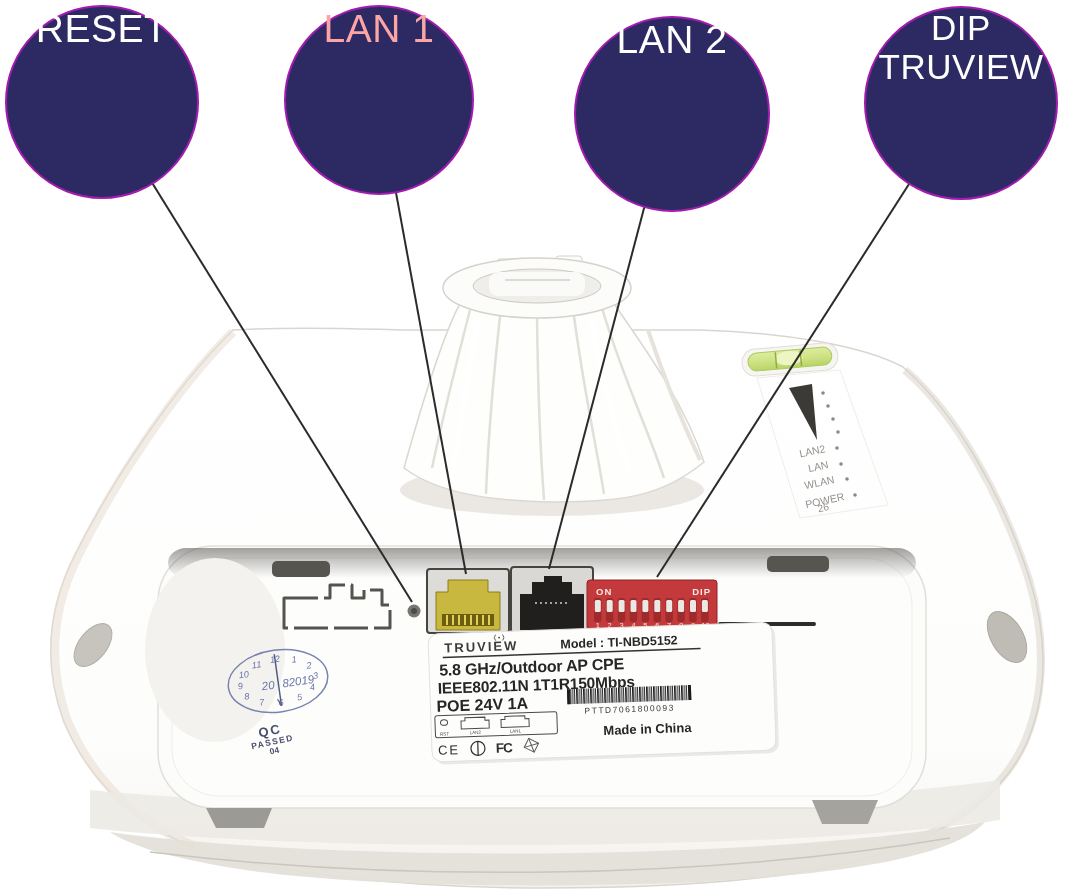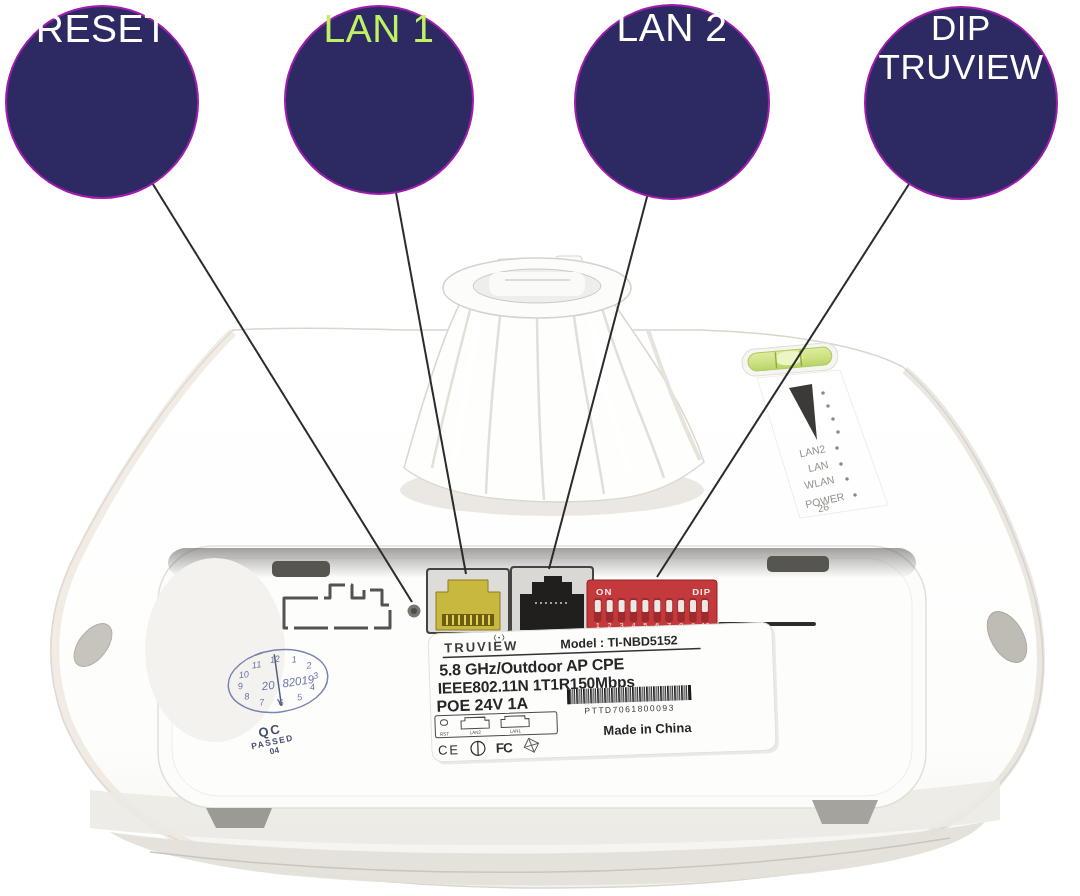--- a/index.html
+++ b/index.html
@@ -286,24 +286,24 @@
     <line x1="102" y1="102" x2="412" y2="602"></line>
     <line x1="379" y1="100" x2="466" y2="574"></line>
     <line x1="672" y1="102" x2="549" y2="569"></line>
     <line x1="961" y1="103" x2="657" y2="577"></line>
   </g>
 </svg>
 
 <div class="callout" style="left: 5px; top: 5px; width: 194px; height: 194px; background: rgb(45, 42, 99); color: rgb(255, 255, 255);">
   <div class="l1">RESET</div>
 </div>
-<div class="callout" style="left: 284px; top: 5px; width: 190px; height: 190px; background: rgb(45, 42, 99); color: #bef264;">
+<div class="callout" style="left: 284px; top: 5px; width: 190px; height: 190px; background: rgb(45, 42, 99); color: #fca5a5;">
   <div class="l1">LAN 1</div>
 </div>
-<div class="callout" style="left: 574px; top: 4px; width: 196px; height: 196px; background: rgb(45, 42, 99); color: rgb(255, 255, 255);">
+<div class="callout" style="left: 574px; top: 16px; width: 196px; height: 196px; background: rgb(45, 42, 99); color: rgb(255, 255, 255);">
   <div class="l1">LAN 2</div>
 </div>
 <div class="callout two" style="left: 864px; top: 6px; width: 194px; height: 194px; background: rgb(45, 42, 99); color: rgb(255, 255, 255);">
   <div class="l1">DIP</div>
   <div class="l2">TRUVIEW</div>
 </div>
 
 </div>
 
 </body></html>

